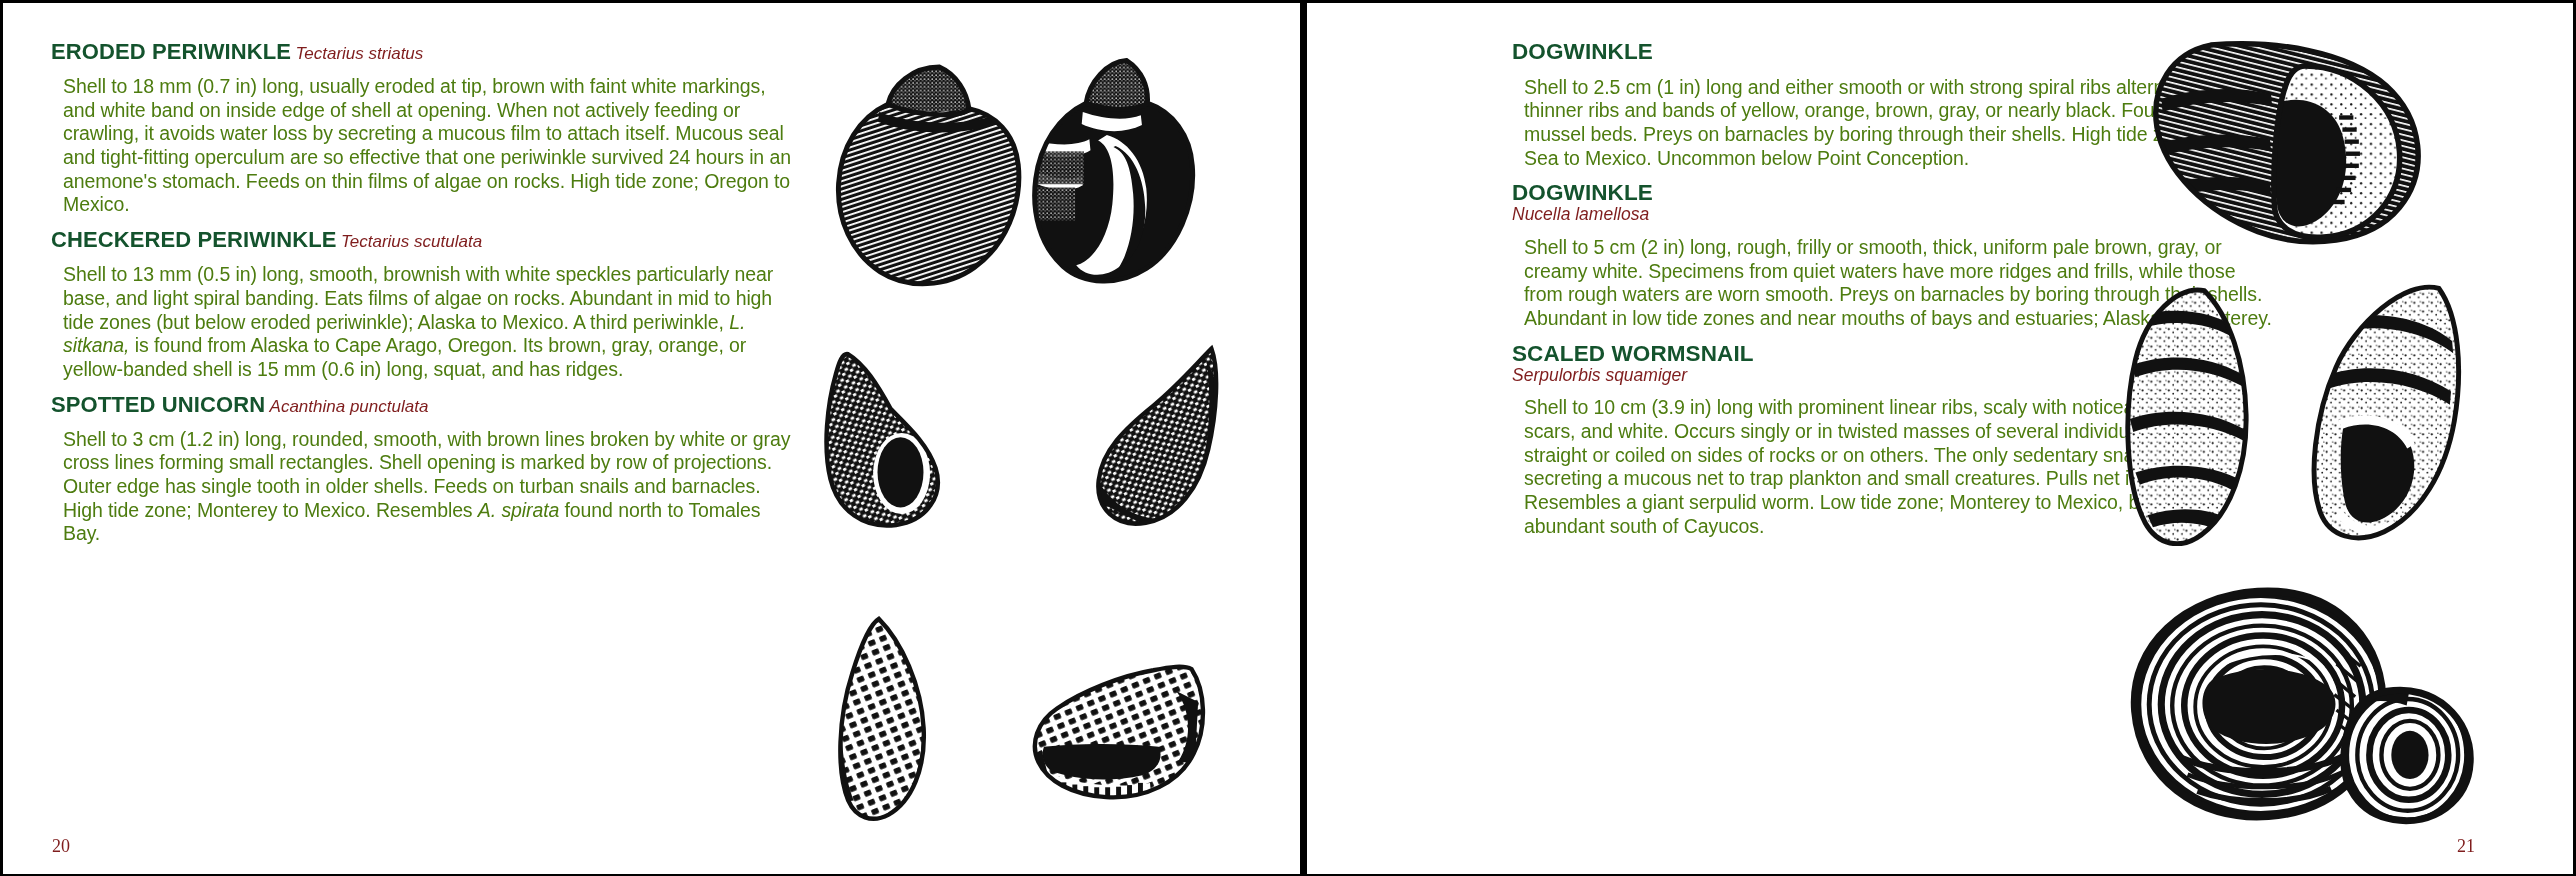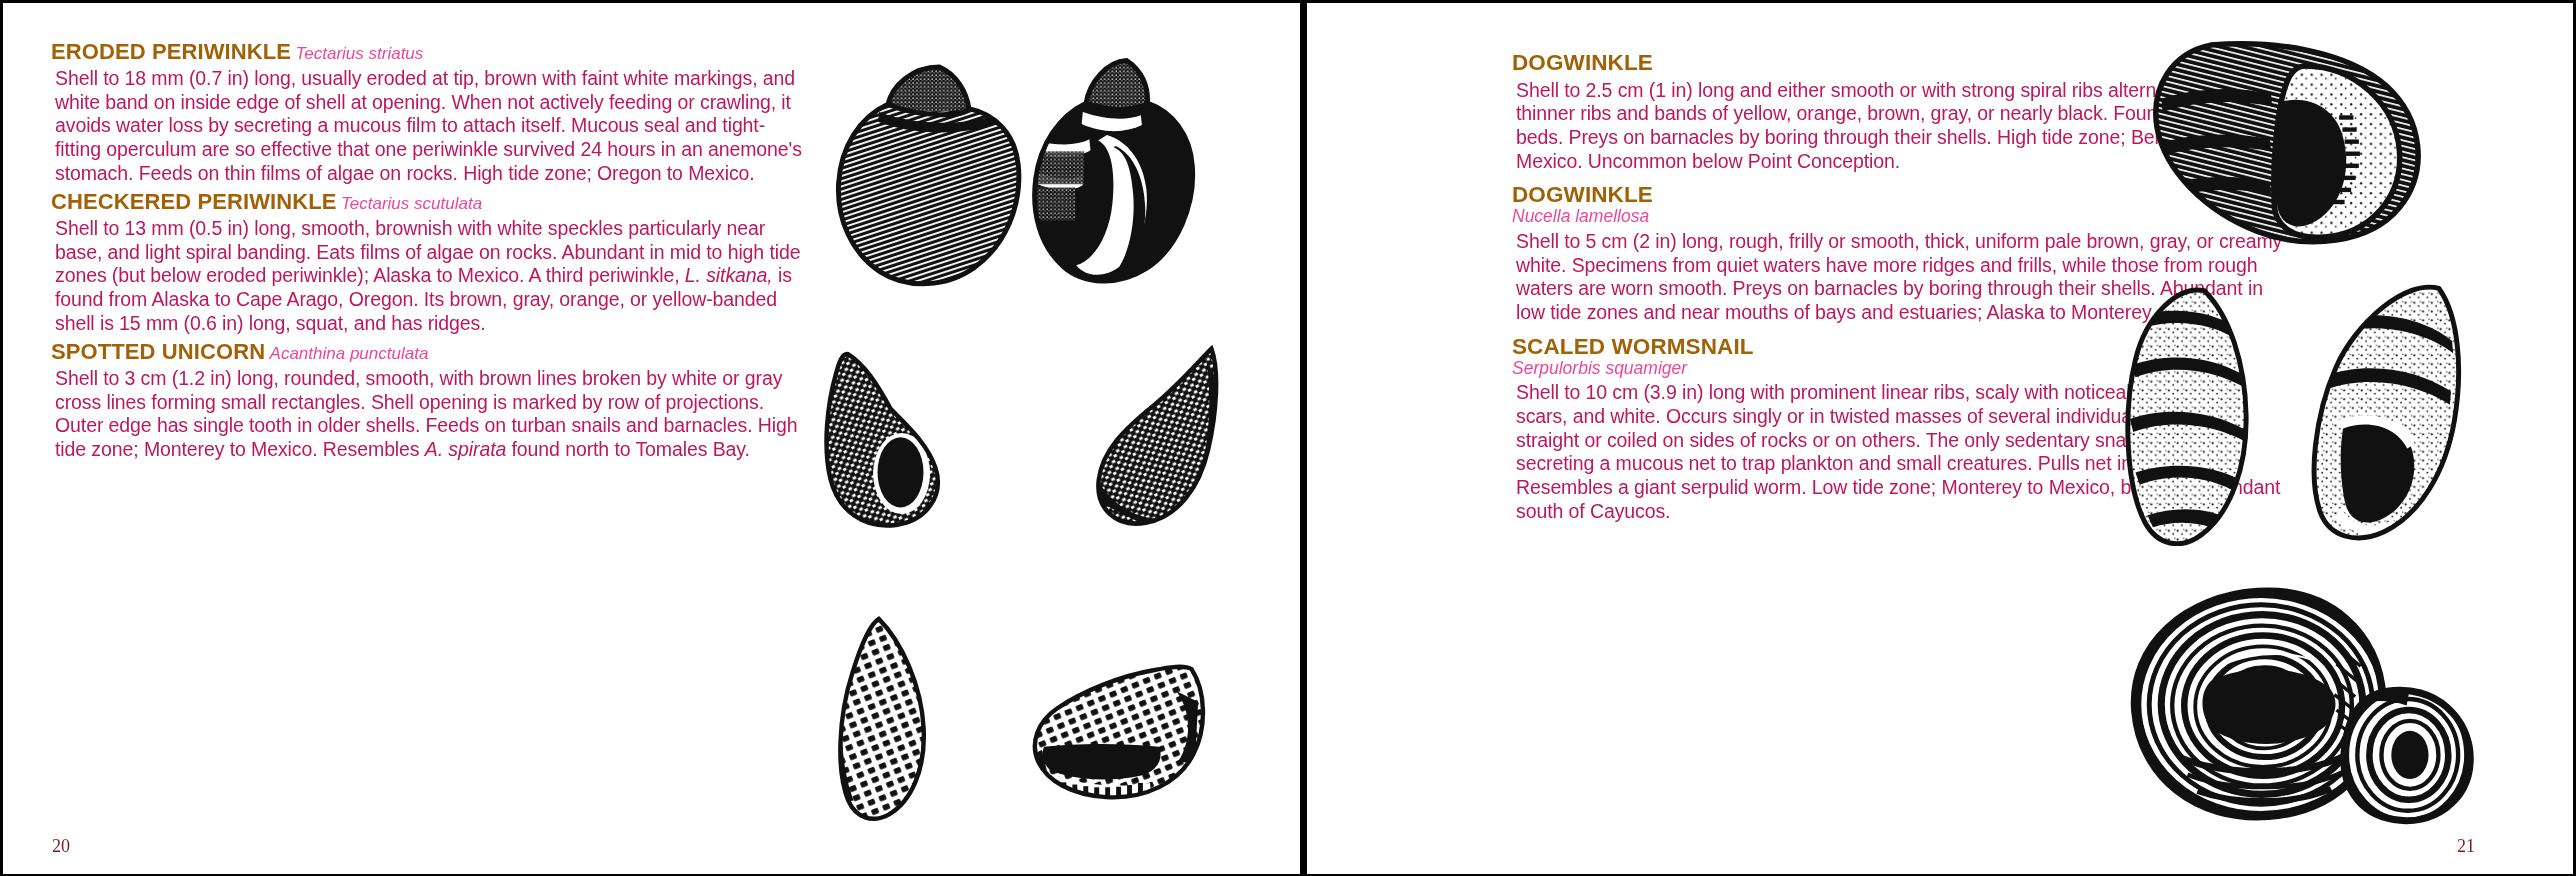--- a/index.html
+++ b/index.html
@@ -47,51 +47,50 @@
   #right-col { left: 241px; width: 778px; }
 
   .entry { margin-bottom: 5.5px; }
 
   .heading-line {
     margin: 0 0 0.5px 0;
     line-height: 1.0;
   }
   .common-name {
     display: inline;
-    color: #a16207;
+    color: #14532d;
     font-weight: bold;
     font-size: 22px;
     letter-spacing: 0.1px;
     font-stretch: condensed;
     text-transform: uppercase;
-    margin-top: 11px;
   }
   .sci-name {
     display: inline;
     font-style: italic;
     font-size: 17px;
-    color: #ec4899;
+    color: #7f1d1d;
     font-weight: normal;
     margin-left: 4.4px;
   }
   
   .stacked .common-name { display: block; font-size: 22.5px; }
   .stacked .sci-name {
     display: block;
     margin-left: 0;
     font-size: 17.5px;
     margin-top: 1.6px;
     margin-bottom: 3.8px;
   }
 
   .body-text {
-    margin: 4px;
+    margin: 12px;
     font-size: 19.5px;
     line-height: 1.215;
-    color: #be185d;
+    color: #4d7c0f;
     font-stretch: condensed;
     letter-spacing: -0.1px;
   }
   .body-text i { font-style: italic; }
 
   .page-num {
     position: absolute;
     bottom: 15.3px;
     font-family: Liberation Serif, serif;
     font-size: 18px;

